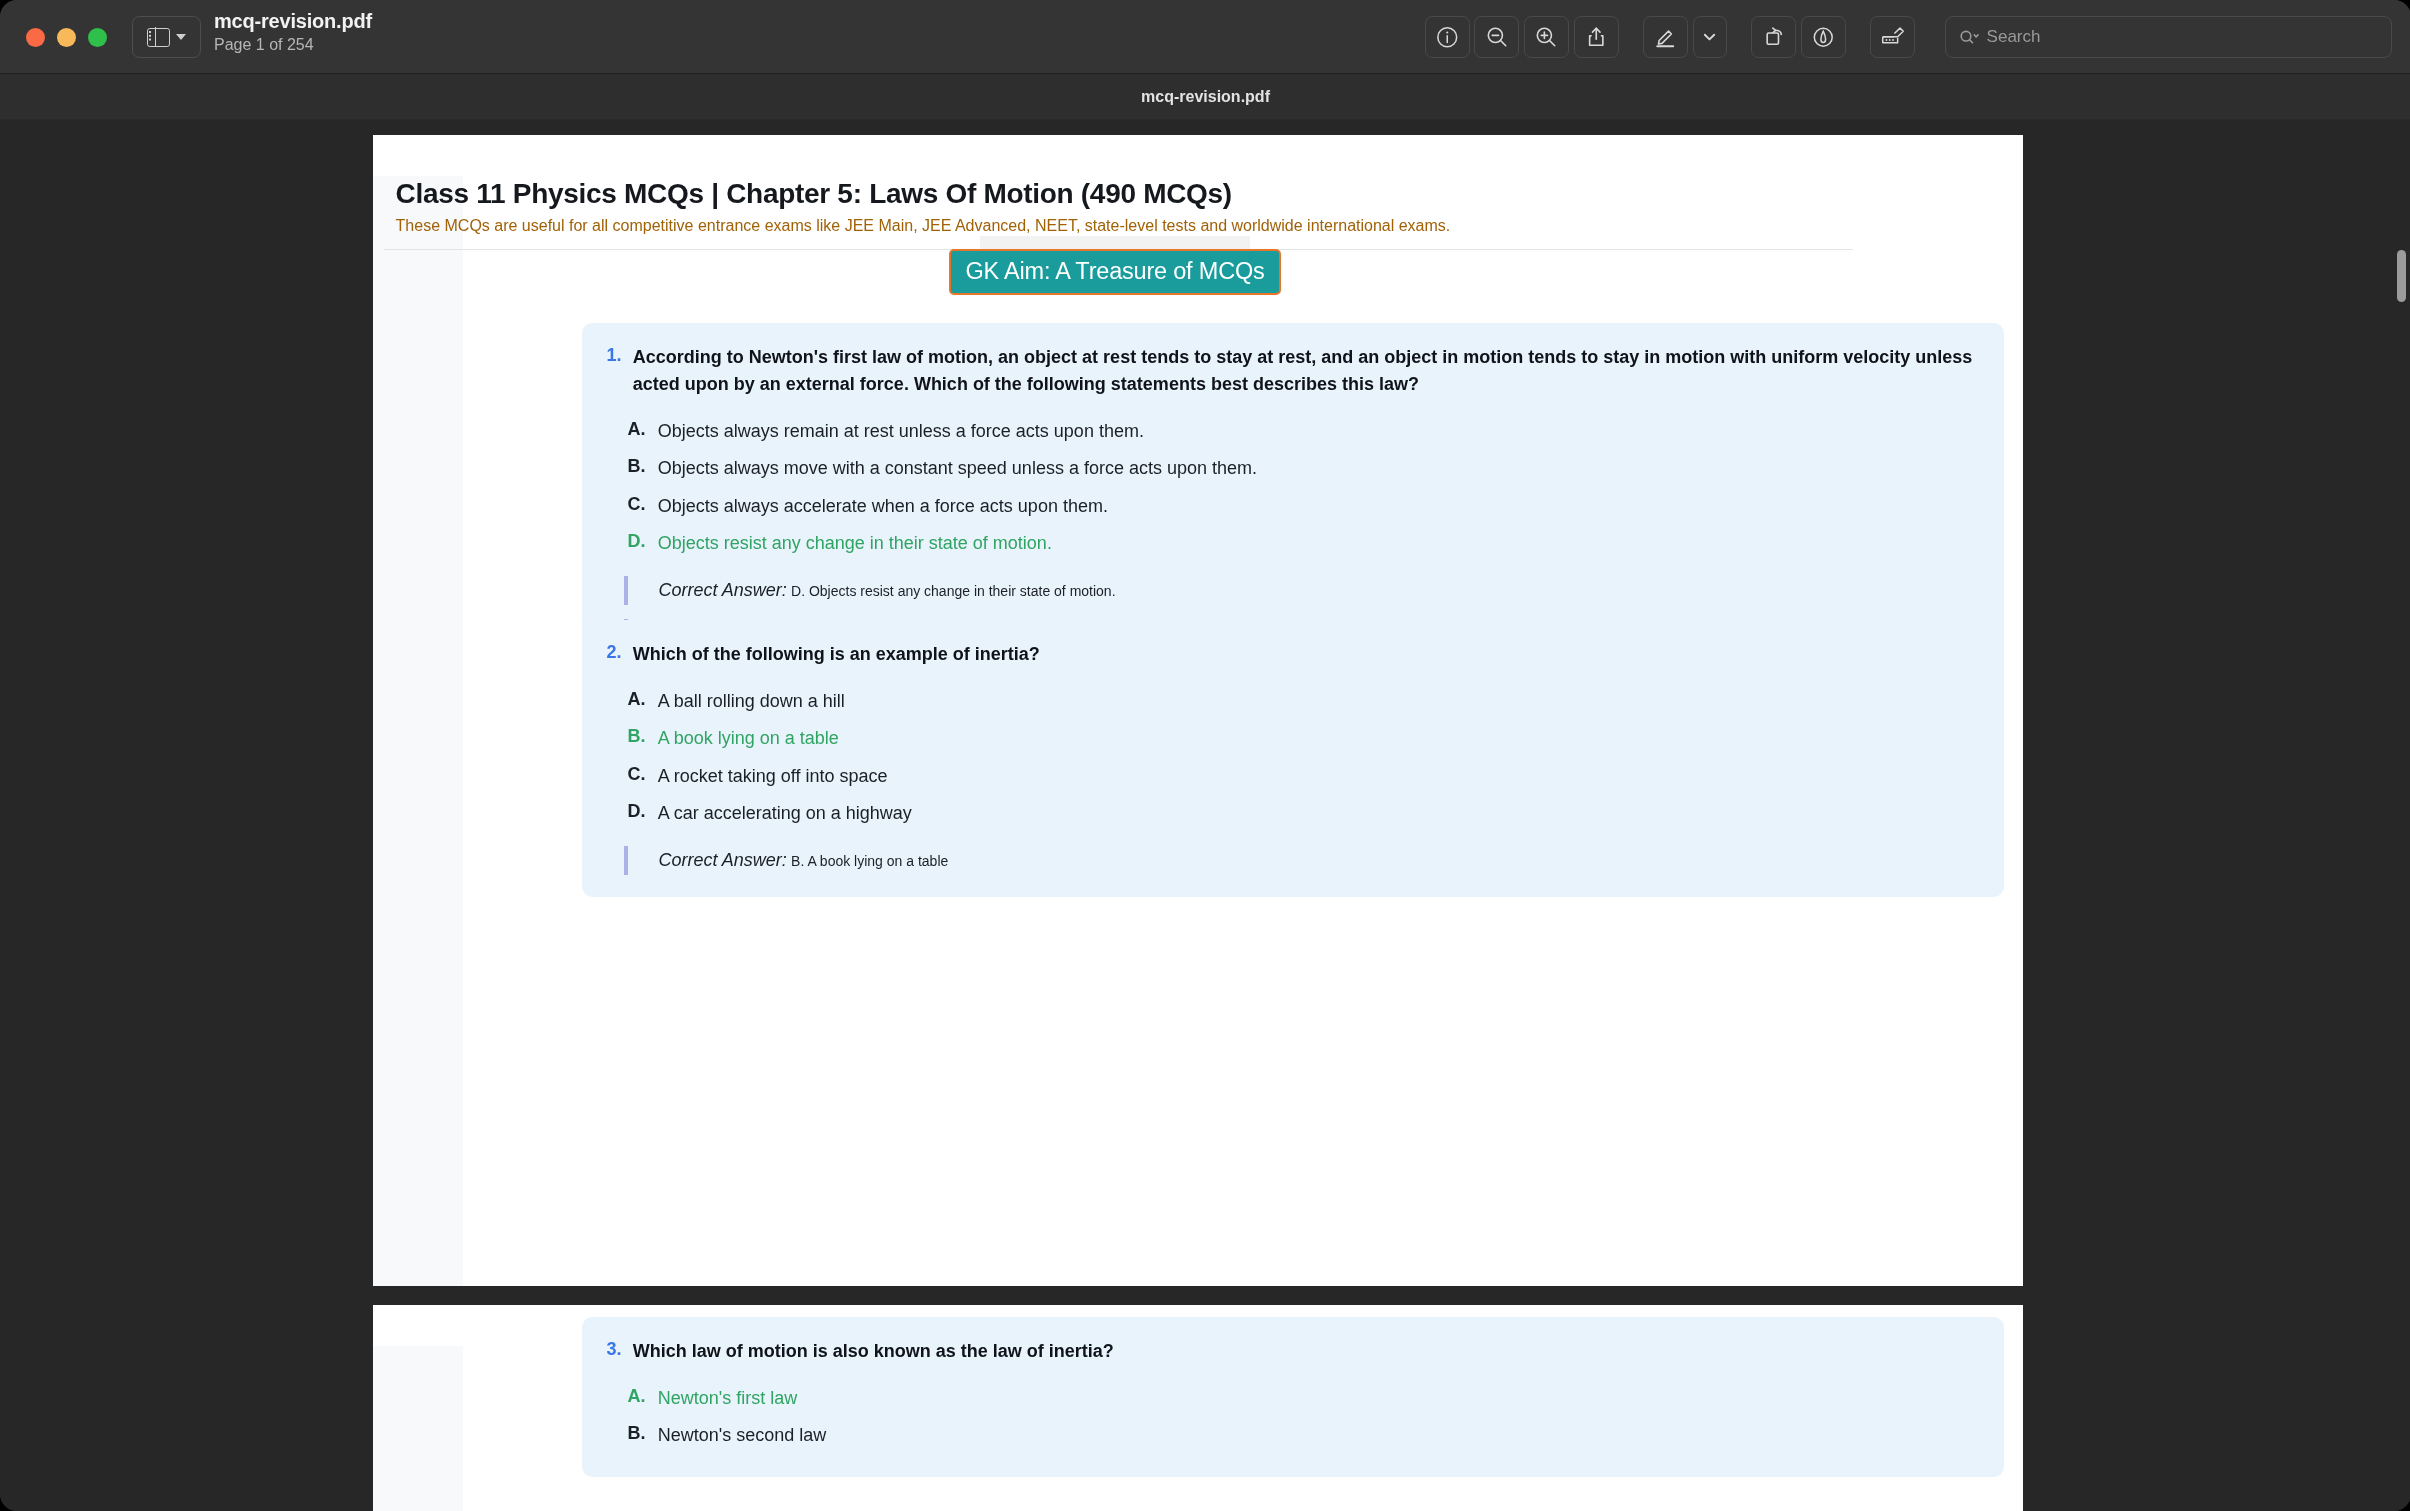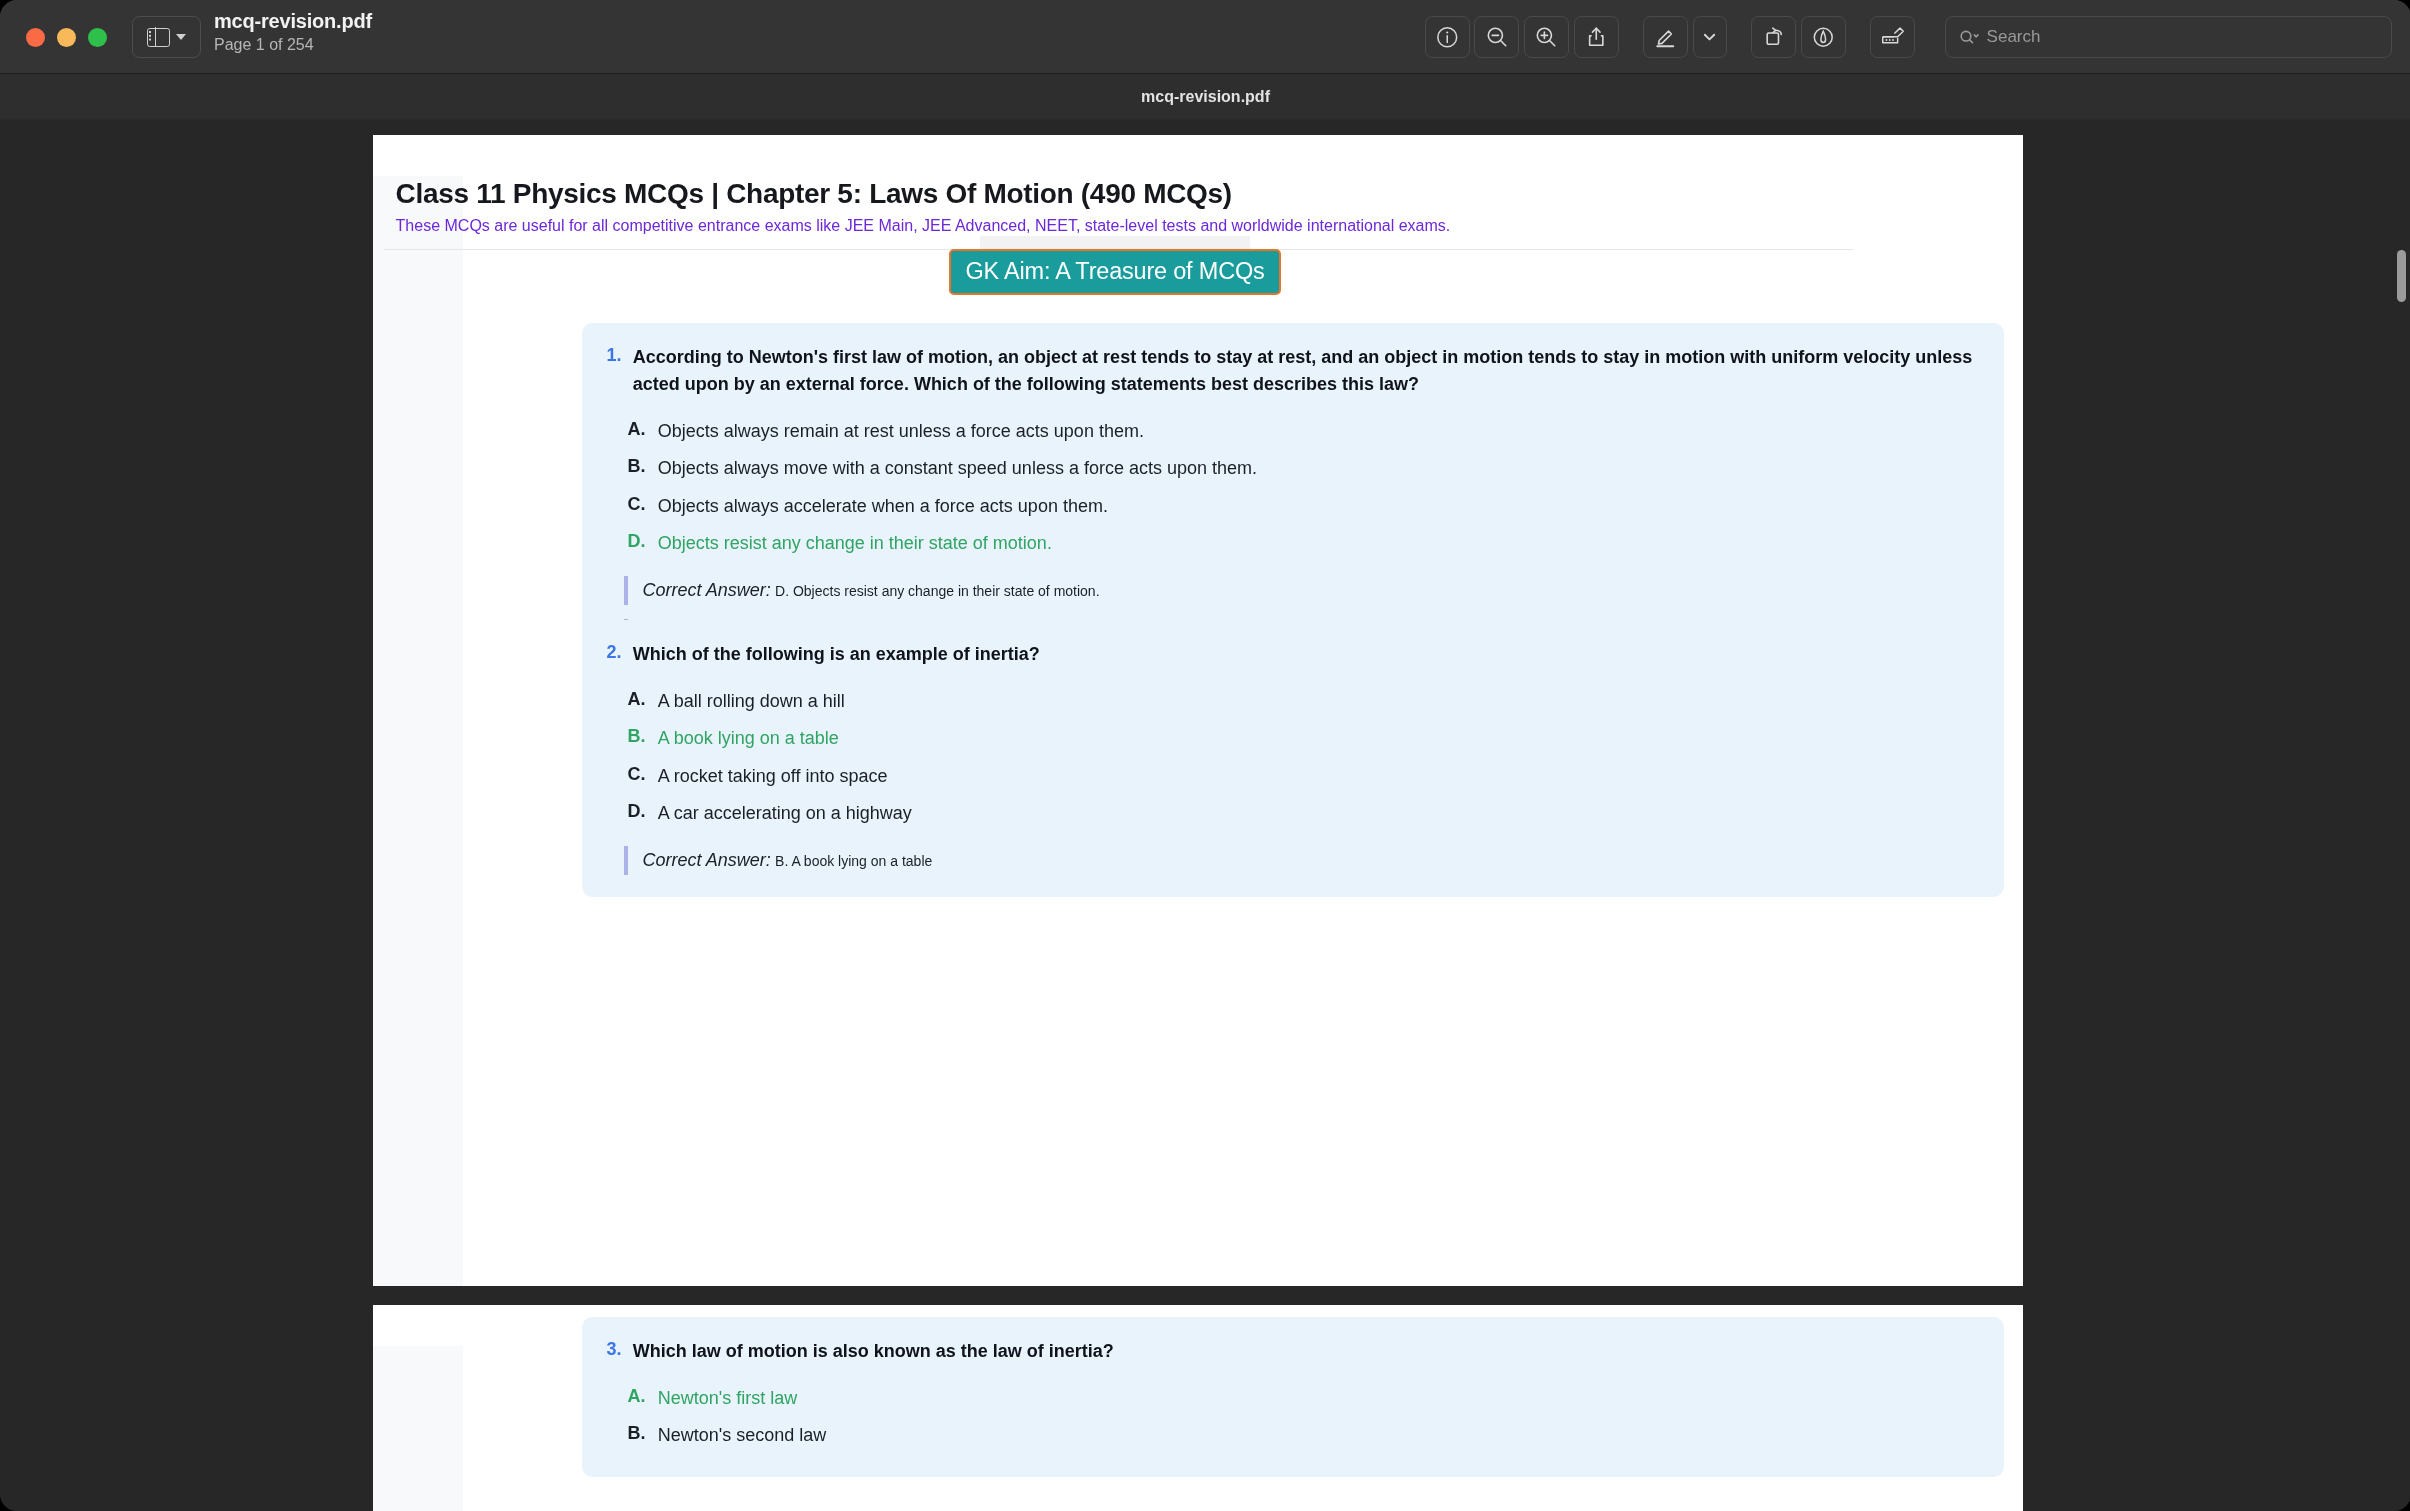--- a/index.html
+++ b/index.html
@@ -176,21 +176,21 @@
     left: 0; top: 41px;
     width: 1469px;
     padding-left: 22.6px;
   }
   #pdf-title {
     font-size: 28px; font-weight: bold; color: #15181d;
     letter-spacing: -0.3px;
     line-height: 1.25;
   }
   #pdf-subtitle {
-    font-size: 16px; color: #6d28d9;
+    font-size: 16px; color: #a16207;
     margin-top: 4.7px;
     line-height: 1.3;
   }
   #header-rule {
     position: absolute;
     left: 11.3px; top: 114px;
     width: 1469px; height: 0.9px;
     background: #e2e5e9;
   }
 
@@ -263,20 +263,21 @@
   .note {
     margin-top: 14px;
     margin-left: 17px;
     border-left: 4.7px solid #aab2e8;
     padding: 3.8px 0 3.8px 15px;
   }
   .note-label {
     font-style: italic;
     font-size: 18px;
     color: #1b2026;
+    margin-left: 16px;
   }
   .note-body {
     font-size: 14px;
     color: #1b2026;
     line-height: 1.45;
   }
 
   
   #scroll-thumb {
     position: absolute;

